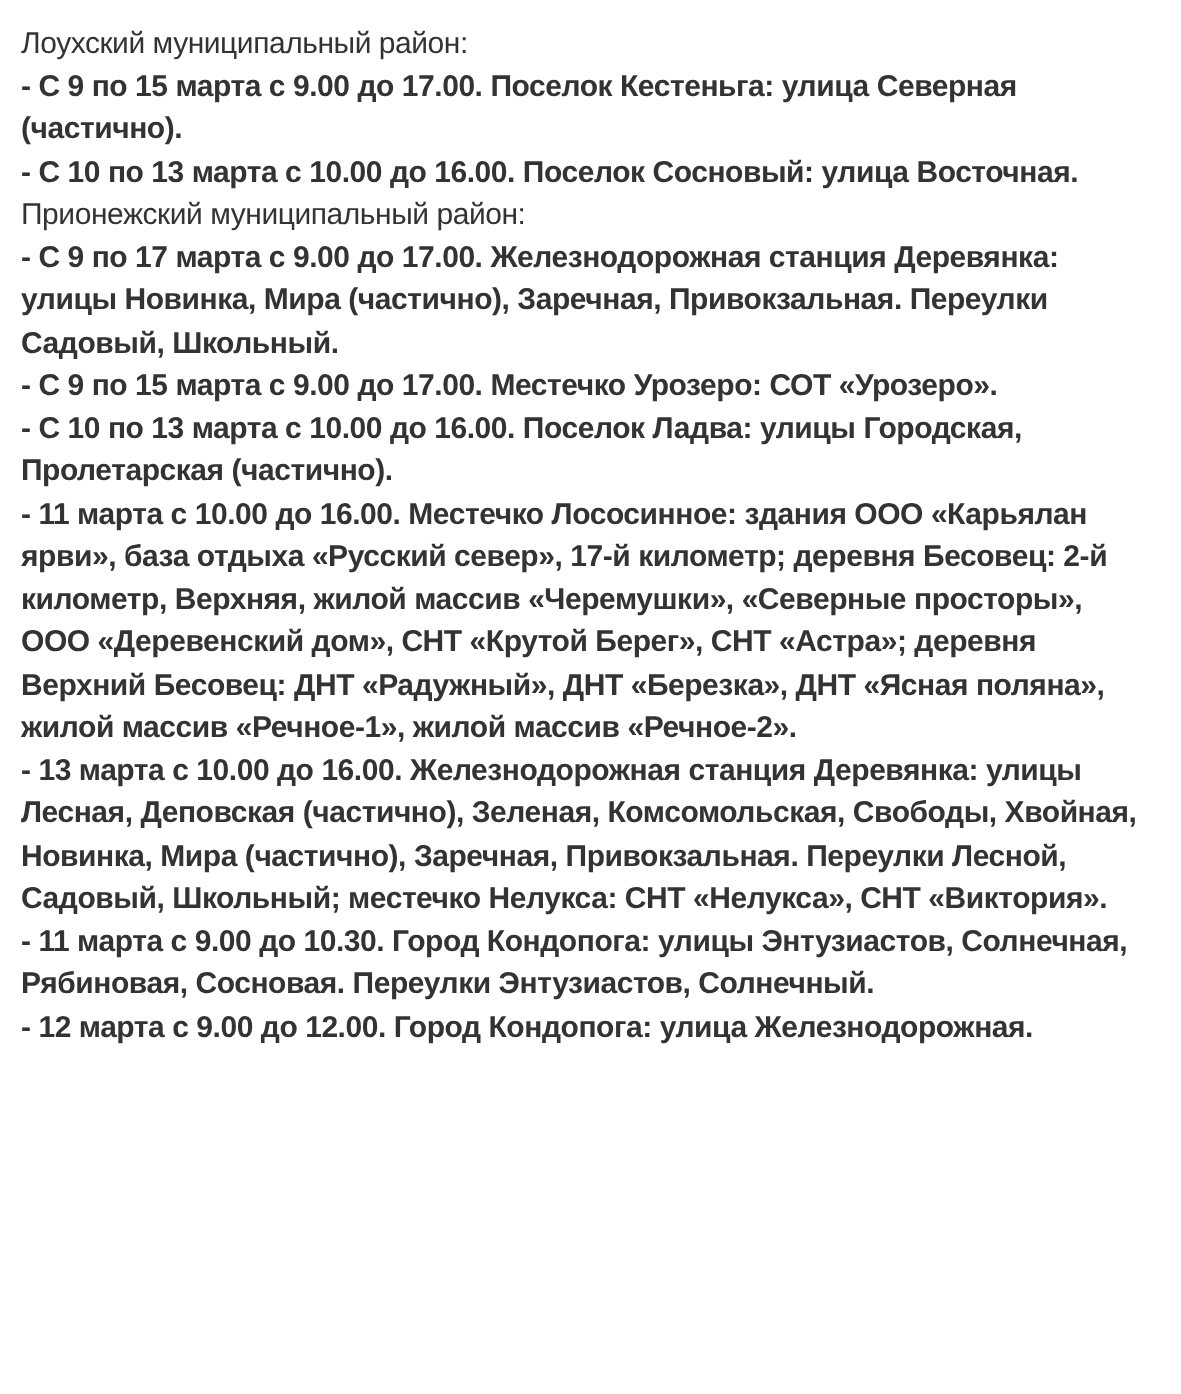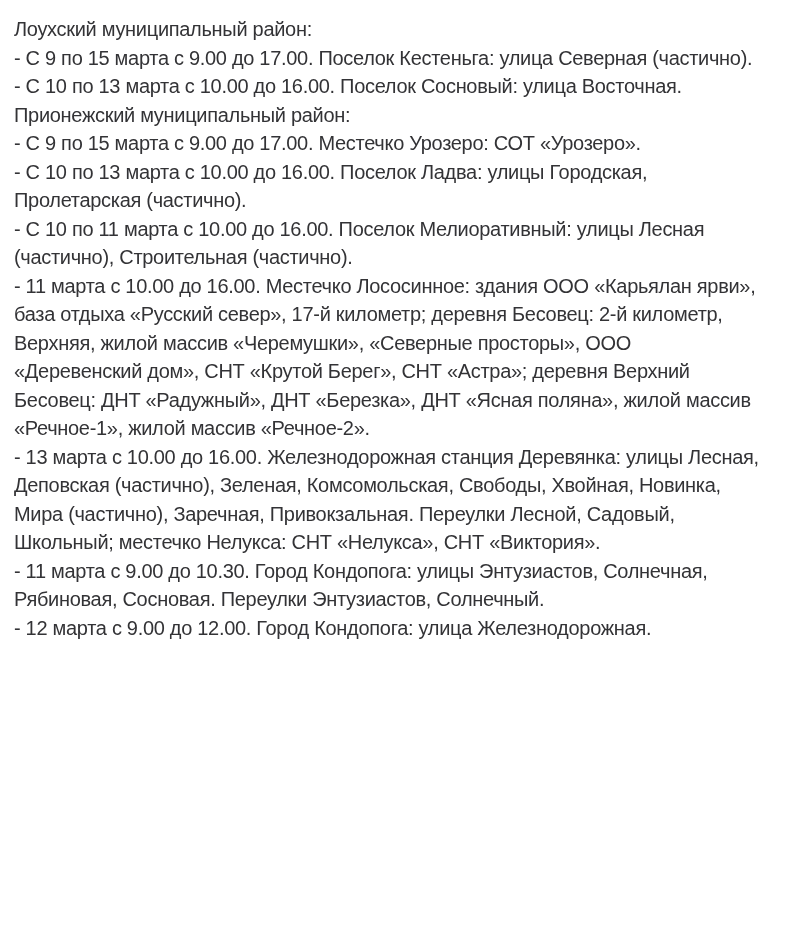--- a/index.html
+++ b/index.html
@@ -23,39 +23,39 @@
     line-height: 28.5px;
     letter-spacing: -0.3px;
     font-stretch: semi-condensed;
   }
   .section + .section {
   }
   .section-heading {
     font-weight: 400;
   }
   .outage-item {
-    font-weight: 400;
+    font-weight: 700;
   }
 </style>
 </head>
 <body>
 
 <main class="doc">
 
   <section class="section">
     <div class="section-heading">Лоухский муниципальный район:</div>
     <div class="outage-item">- С 9 по 15 марта с 9.00 до 17.00. Поселок Кестеньга: улица Северная (частично).</div>
     <div class="outage-item">- С 10 по 13 марта с 10.00 до 16.00. Поселок Сосновый: улица Восточная.</div>
   </section>
 
   <section class="section">
     <div class="section-heading">Прионежский муниципальный район:</div>
+    <div class="outage-item">- С 9 по 17 марта с 9.00 до 17.00. Железнодорожная станция Деревянка: улицы Новинка, Мира (частично), Заречная, Привокзальная. Переулки Садовый, Школьный.</div>
     <div class="outage-item">- С 9 по 15 марта с 9.00 до 17.00. Местечко Урозеро: СОТ «Урозеро».</div>
     <div class="outage-item">- С 10 по 13 марта с 10.00 до 16.00. Поселок Ладва: улицы Городская, Пролетарская (частично).</div>
-    <div class="outage-item">- С 10 по 11 марта с 10.00 до 16.00. Поселок Мелиоративный: улицы Лесная (частично), Строительная (частично).</div>
     <div class="outage-item">- 11 марта с 10.00 до 16.00. Местечко Лососинное: здания ООО «Карьялан ярви», база отдыха «Русский север», 17-й километр; деревня Бесовец: 2-й километр, Верхняя, жилой массив «Черемушки», «Северные просторы», ООО «Деревенский дом», СНТ «Крутой Берег», СНТ «Астра»; деревня Верхний Бесовец: ДНТ «Радужный», ДНТ «Березка», ДНТ «Ясная поляна», жилой массив «Речное-1», жилой массив «Речное-2».</div>
     <div class="outage-item">- 13 марта с 10.00 до 16.00. Железнодорожная станция Деревянка: улицы Лесная, Деповская (частично), Зеленая, Комсомольская, Свободы, Хвойная, Новинка, Мира (частично), Заречная, Привокзальная. Переулки Лесной, Садовый, Школьный; местечко Нелукса: СНТ «Нелукса», СНТ «Виктория».</div>
   </section>
 
   <section class="section">
     <div class="outage-item">- 11 марта с 9.00 до 10.30. Город Кондопога: улицы Энтузиастов, Солнечная, Рябиновая, Сосновая. Переулки Энтузиастов, Солнечный.</div>
     <div class="outage-item">- 12 марта с 9.00 до 12.00. Город Кондопога: улица Железнодорожная.</div>
   </section>
 
 </main>

